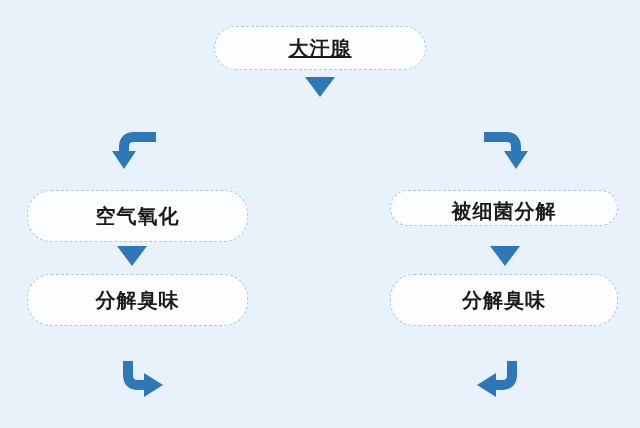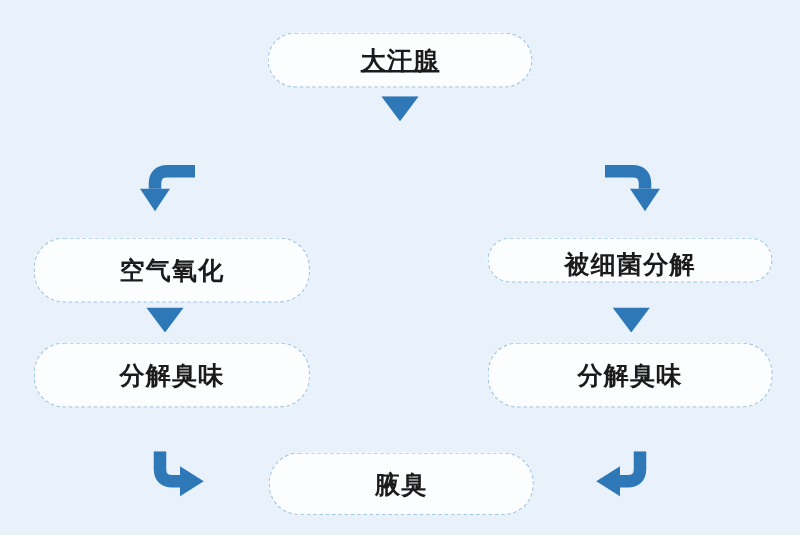--- a/index.html
+++ b/index.html
@@ -81,23 +81,20 @@
   </div>
 
   <div class="node n-left2">
     <span>分解臭味</span>
   </div>
 
   <div class="node n-right2">
     <span>分解臭味</span>
   </div>
 
-  <div class="node n-bottom">
-    <span>腋臭</span>
-  </div>
 
   <span class="arrow a-tri-center">
     <svg width="30" height="20" viewBox="0 0 30 20">
         <polygon points="0,0 30,0 15,20" fill="currentColor"></polygon>
       </svg>
   </span>
 
   <span class="arrow a-tri-left">
     <svg width="30" height="20" viewBox="0 0 30 20">
         <polygon points="0,0 30,0 15,20" fill="currentColor"></polygon>

